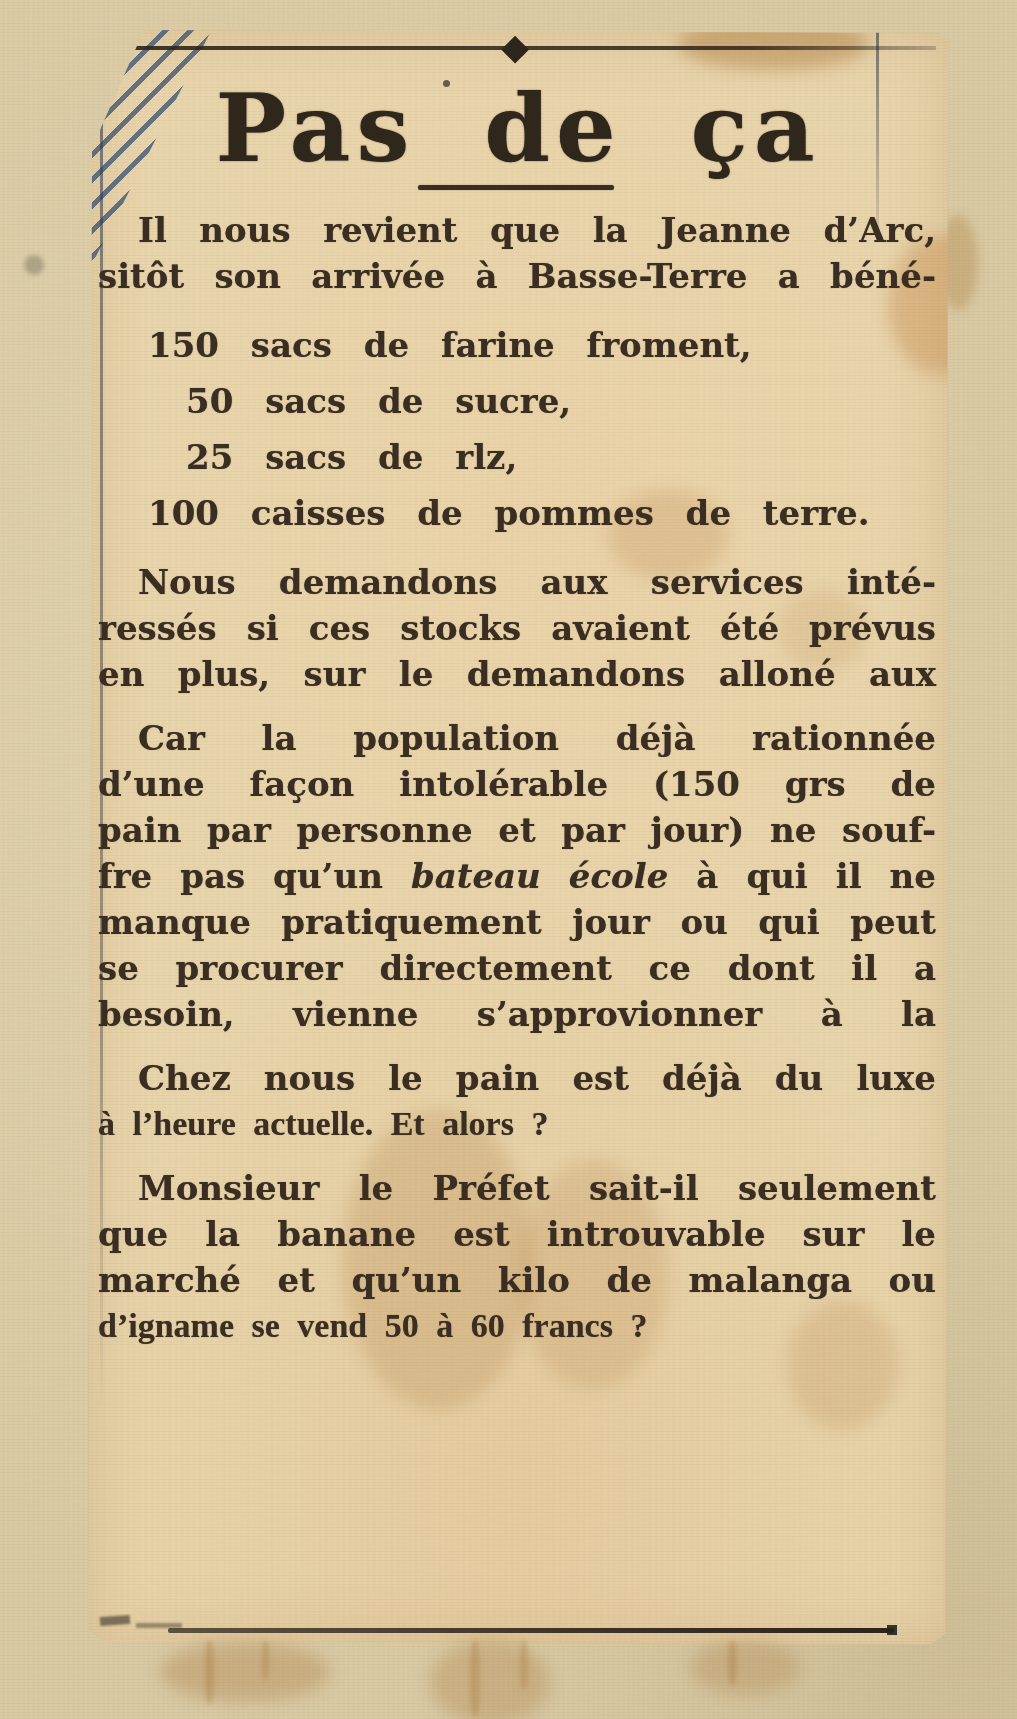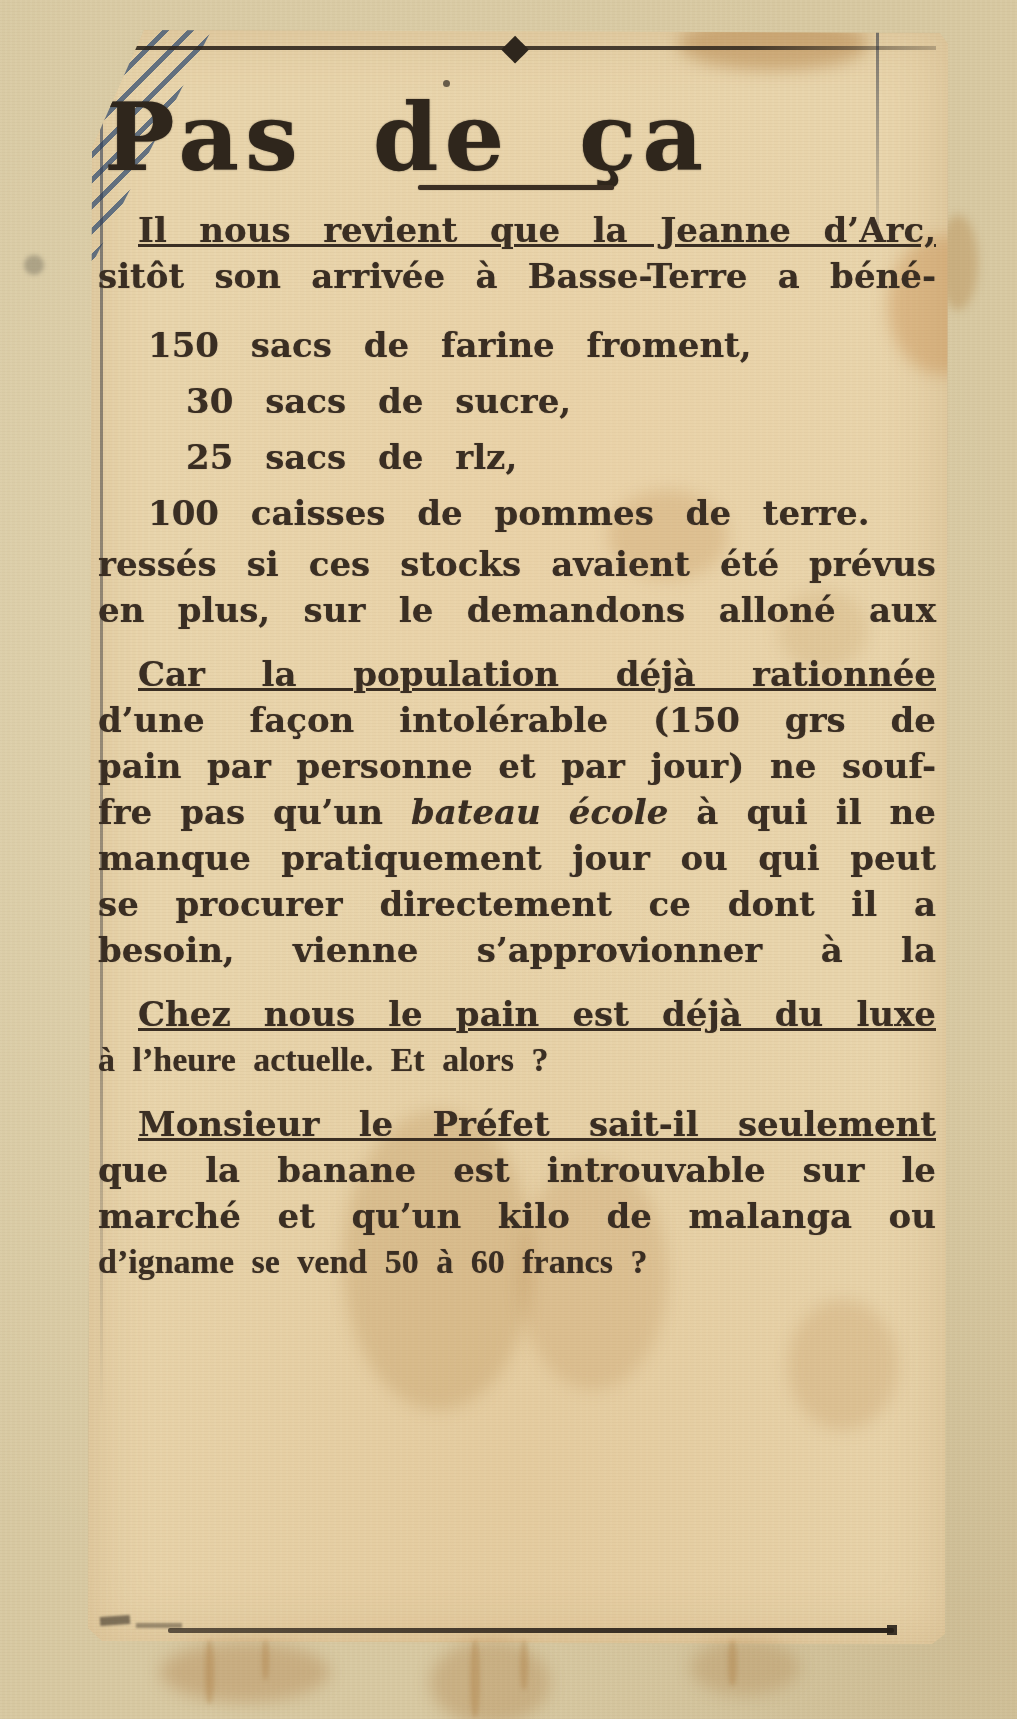--- a/index.html
+++ b/index.html
@@ -33,30 +33,30 @@
     background:linear-gradient(180deg, rgba(44,60,88,.6), rgba(52,52,60,.5) 18%, rgba(52,52,60,.4) 70%, rgba(52,52,60,0));}
   .pen{position:absolute;top:0;left:788px;width:3px;height:200px;
     background:linear-gradient(180deg, rgba(30,40,60,.55), rgba(30,40,60,.1));}
   .botrule{position:absolute;top:1598px;left:80px;width:726px;height:5px;border-radius:2px;
     background:linear-gradient(90deg, rgba(50,41,32,.75), rgba(50,41,32,.95) 60%, rgba(40,33,26,.98));}
   .botrule::after{content:"";position:absolute;right:-3px;top:-3px;width:10px;height:10px;background:rgba(40,33,26,.9);}
   .sm1{position:absolute;top:1586px;left:12px;width:30px;height:9px;background:rgba(43,36,28,.55);transform:rotate(-4deg);filter:blur(1px);}
   .sm2{position:absolute;top:1593px;left:48px;width:46px;height:5px;background:rgba(43,36,28,.4);filter:blur(1px);}
   .speck{position:absolute;top:50px;left:355px;width:7px;height:7px;border-radius:50%;background:rgba(50,42,33,.7);filter:blur(.5px);}
   
-  .title{position:absolute;top:44px;left:0;right:0;margin:16px;text-align:left;
+  .title{position:absolute;top:44px;left:0;right:0;margin:7px;text-align:center;
     font:700 94px/1 "DejaVu Serif", serif;letter-spacing:6px;word-spacing:30px;
     color:#2f261c;text-shadow:0 0 1.5px rgba(47,38,28,.7);}
   .divider{position:absolute;top:155px;left:330px;width:196px;height:5px;border-radius:3px;
     background:#3a2e23;box-shadow:0 0 1px rgba(58,46,35,.8);}
   
   .body{position:absolute;top:177px;left:10px;right:12px;}
   .ln{font:700 34px/46px "DejaVu Serif", serif;color:#3a2e23;text-shadow:0 0 1px rgba(58,46,35,.55);}
   .j{text-align:justify;text-align-last:justify;text-justify:inter-word;}
-  .ind{text-indent:40px;text-decoration:underline;}
+  .ind{text-indent:40px;}
   .li{padding-left:50px;line-height:56px;word-spacing:20px;}
   .li2{padding-left:88px;}
   .pg{margin-top:18px;}
   .sp{word-spacing:9px;font-family:Liberation Serif, serif;}
   .it{font-style:italic;}
   
   .st,.pgst{position:absolute;border-radius:50%;filter:blur(8px);}
   .stA{left:590px;top:-12px;width:190px;height:52px;background:rgba(166,108,44,.38);}
   .stB{left:800px;top:205px;width:110px;height:140px;background:rgba(189,122,52,.32);}
   .stC{left:520px;top:460px;width:120px;height:90px;background:rgba(180,128,64,.22);}
@@ -101,23 +101,24 @@
     <div class="pen"></div>
     <div class="speck"></div>
 
     <h1 class="title">Pas de ça</h1>
     <div class="divider"></div>
 
     <div class="body">
       <div class="ln j ind">Il nous revient que la Jeanne d’Arc,</div>
       <div class="ln j">sitôt son arrivée à Basse-Terre a béné-</div>
       <div class="ln li pg">150 sacs de farine froment,</div>
-      <div class="ln li li2">30 sacs de sucre,</div>
+      <div class="ln li li2">50 sacs de sucre,</div>
       <div class="ln li li2">25 sacs de rlz,</div>
       <div class="ln li">100 caisses de pommes de terre.</div>
+      <div class="ln j ind pg">Nous demandons aux services inté-</div>
       <div class="ln j">ressés si ces stocks avaient été prévus</div>
       <div class="ln j">en plus, sur le demandons alloné aux</div>
       <div class="ln j ind pg">Car la population déjà rationnée</div>
       <div class="ln j">d’une façon intolérable (150 grs de</div>
       <div class="ln j">pain par personne et par jour) ne souf-</div>
       <div class="ln j"><span>fre pas qu’un </span><span class="it">bateau école</span><span> à qui il ne</span></div>
       <div class="ln j">manque pratiquement jour ou qui peut</div>
       <div class="ln j">se procurer directement ce dont il a</div>
       <div class="ln j">besoin, vienne s’approvionner à la</div>
       <div class="ln j ind pg">Chez nous le pain est déjà du luxe</div>

